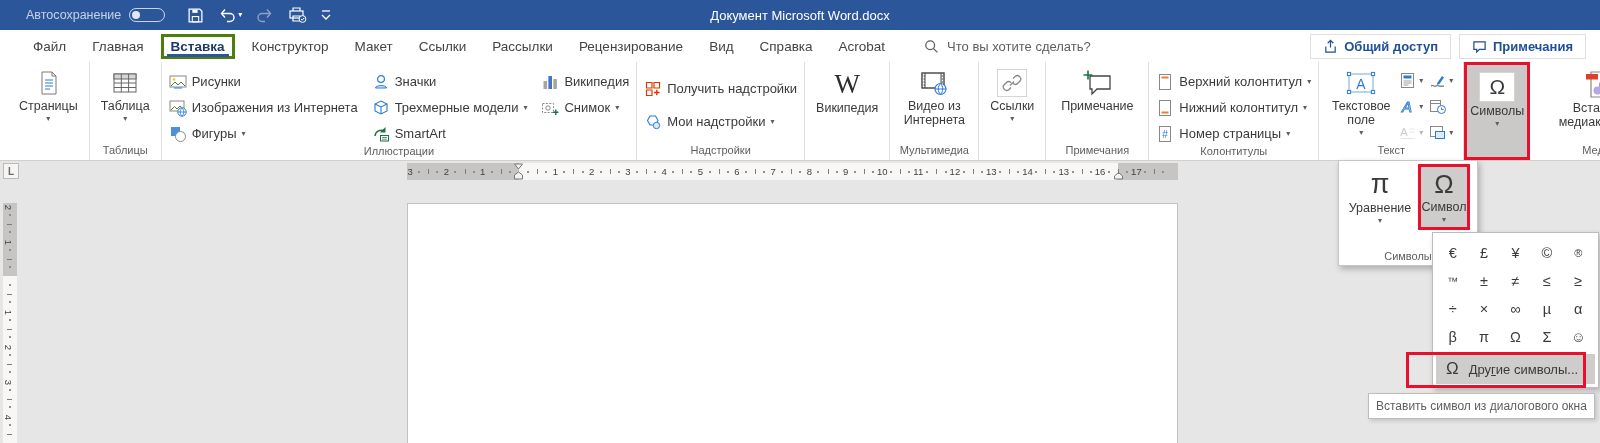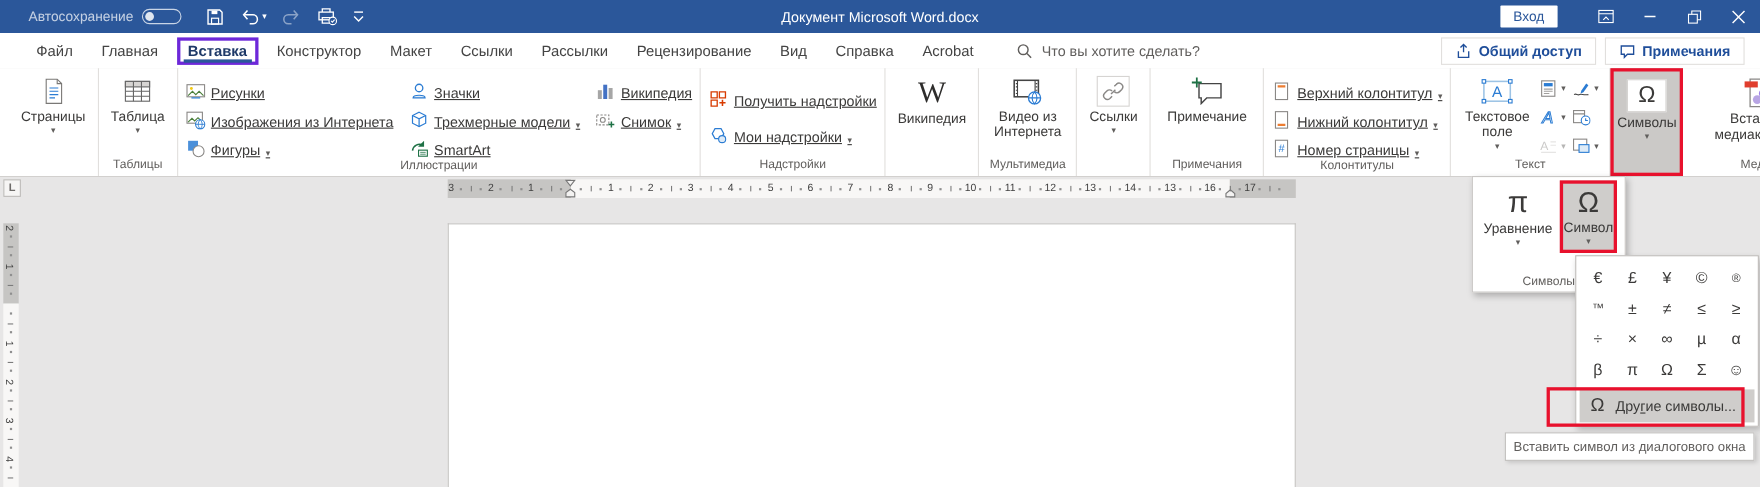--- a/index.html
+++ b/index.html
@@ -22,38 +22,38 @@
   .tb-title { position:absolute; left:50%; transform:translateX(-50%); font-size:13px; color:#fff; white-space:nowrap; }
   .tb-right { margin-left:auto; display:flex; align-items:center; height:30px; }
   .signin { background:#fff; color:#2b579a; font-size:12.5px; padding:3px 12px; border-radius:1px; margin-right:24px; }
   .winbtn { width:40px; height:30px; display:flex; align-items:center; justify-content:center; }
 
   
   .tabrow { position:absolute; left:0; top:30px; width:1600px; height:32px; background:#fff;
             display:flex; align-items:center; font-size:13.5px; color:#444; }
   .tab { padding:5px 9px; margin:0 4px; white-space:nowrap; }
   .tab.first { margin-left:24px; }
-  .tab.selected { font-weight:bold; color:#1f3a68; border:3px solid #6d28d9; padding:2px 7px; position:relative; }
+  .tab.selected { font-weight:bold; color:#1f3a68; border:3px solid #4d7c0f; padding:2px 7px; position:relative; }
   .tab.selected::after { content:""; position:absolute; left:3px; right:3px; bottom:-1px; height:3px; background:#2b579a; }
   .searchbox { display:flex; align-items:center; gap:8px; margin-left:26px; color:#605e5c; font-size:13px; }
   .tr-right { margin-left:auto; display:flex; gap:8px; margin-right:14px;text-align:right; }
   .pillbtn { display:flex; align-items:center; gap:6px; border:1px solid #e1dfdd; background:#fff;
              color:#1f4e9a; font-weight:bold; font-size:13px; padding:4px 12px; }
 
   
   .ribbon { position:absolute; left:0; top:62px; width:1600px; height:99px; background:#fff;
             border-bottom:1px solid #d2d0ce; display:flex; align-items:stretch; padding-left:8px; }
   .grp { position:relative; display:flex; flex-direction:column; padding:2px 7px 0 7px; border-right:1px solid #e1dfdd; }
   .grp-body { flex:1; display:flex; align-items:flex-start; }
   .grp-label { height:17px; text-align:center; font-size:11px; color:#605e5c; line-height:15px; white-space:nowrap; }
   .bigbtn { display:flex; flex-direction:column; align-items:center; text-align:center; gap:2px;
             padding:5px 4px 2px 4px; font-size:12.5px; line-height:14px; }
   .dd { font-size:8px; color:#605e5c; line-height:8px; }
   .smallcol { display:flex; flex-direction:column; gap:5px; padding-top:7px; }
-  .smallbtn { display:flex; align-items:flex-end; gap:5px; font-size:13px; height:21px; white-space:nowrap;text-decoration:underline; }
+  .smallbtn { display:flex; align-items:center; gap:5px; font-size:13px; height:21px; white-space:nowrap; }
   .minicol { display:flex; flex-direction:column; gap:7px; padding:7px 3px 0 3px; }
   .minibtn { display:flex; align-items:center; gap:3px; height:19px; }
   .sym-group-btn { border:3px solid #e8112d; background:#cbc9c7; width:66px; }
   .omega-box { width:36px; height:30px; background:#fff; border:1px solid #d6d4d2; display:flex;
                align-items:center; justify-content:center; font-size:21px; color:#3b3a39; }
 
   
   .workspace { position:absolute; left:0; top:161px; width:1600px; height:282px; background:#e7e6e6; }
   .tabsel { position:absolute; left:3px; top:2px; width:16px; height:16px; background:#f6f5f4;
             border:1px solid #bdbbb9; color:#6d6b69; font-size:10px; font-weight:bold;
@@ -142,46 +142,20 @@
         </svg>
       </span>
     <span class="qbtn">
         <svg width="10" height="12" viewBox="0 0 10 12">
           <path d="M1 2h8" stroke="#fff" stroke-width="1.3"></path>
           <path d="M1 6l4 4 4-4" fill="none" stroke="#fff" stroke-width="1.3"></path>
         </svg>
       </span>
   </div>
   <span class="tb-title">Документ Microsoft Word.docx</span>
-  <div class="tb-right">
-    <span class="signin">Вход</span>
-    <span class="winbtn">
-        <svg width="16" height="16" viewBox="0 0 16 16">
-          <rect x="1.5" y="2.5" width="13" height="11" fill="none" stroke="#fff"></rect>
-          <path d="M1.5 5.5h13" stroke="#fff"></path>
-          <path d="M5.5 11l2.5-2.5L10.5 11" fill="none" stroke="#fff"></path>
-        </svg>
-      </span>
-    <span class="winbtn">
-        <svg width="12" height="12" viewBox="0 0 12 12">
-          <path d="M1 6h10" stroke="#fff" stroke-width="1.2"></path>
-        </svg>
-      </span>
-    <span class="winbtn">
-        <svg width="13" height="13" viewBox="0 0 13 13">
-          <rect x="1" y="4" width="8" height="8" fill="none" stroke="#fff"></rect>
-          <path d="M4 4V1h8v8h-3" fill="none" stroke="#fff"></path>
-        </svg>
-      </span>
-    <span class="winbtn">
-        <svg width="13" height="13" viewBox="0 0 12 12">
-          <path d="M1 1l10 10M11 1L1 11" stroke="#fff" stroke-width="1.2"></path>
-        </svg>
-      </span>
-  </div>
 </div>
 
 <div class="tabrow">
   <span class="tab first">Файл</span>
   <span class="tab">Главная</span>
   <span class="tab selected">Вставка</span>
   <span class="tab">Конструктор</span>
   <span class="tab">Макет</span>
   <span class="tab">Ссылки</span>
   <span class="tab">Рассылки</span>

